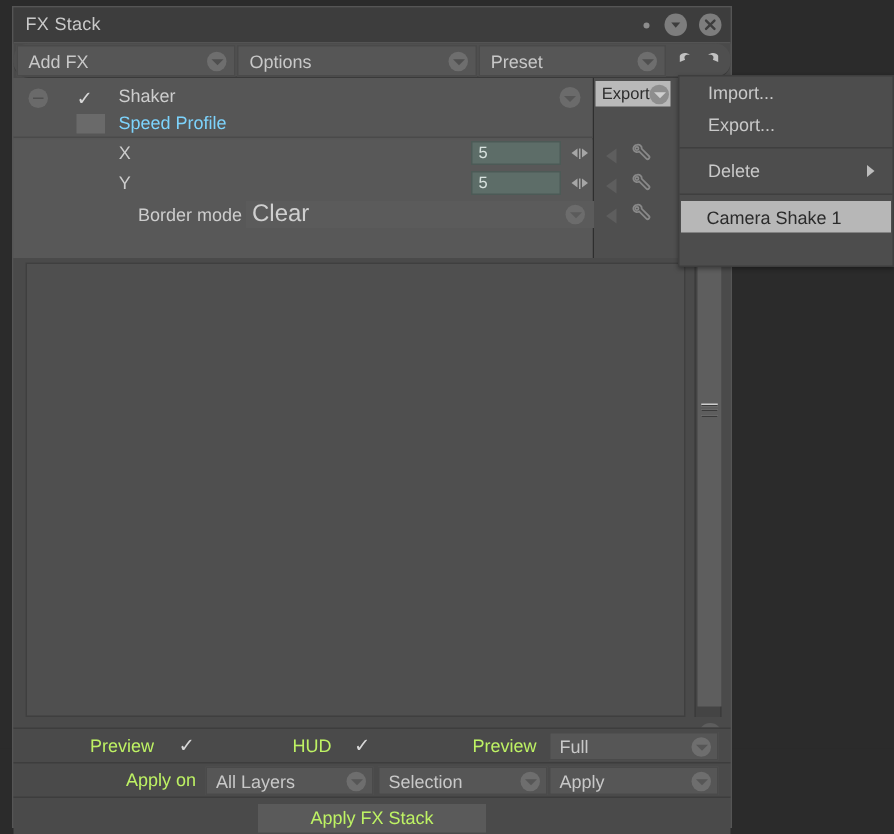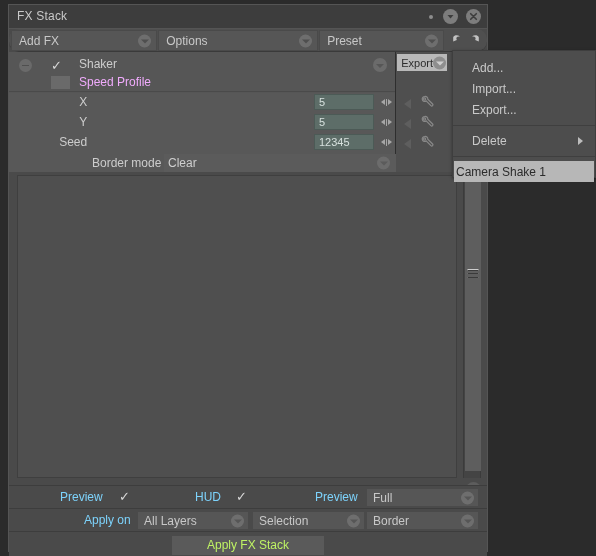--- a/index.html
+++ b/index.html
@@ -158,21 +158,21 @@
     border-top: 4px solid #565656;
     margin-top: 1px;
   }
   .sp-swatch {
     position: absolute; left: 42px; top: 24px;
     width: 19px; height: 13px;
     background: #6a6a6a;
   }
   .sp-label {
     position: absolute; left: 70px; top: 23px;
-    font-size: 12px; color: #f0abfc;
+    font-size: 12px; color: #7dd3fc;
   }
 
   .fx-params {
     position: relative;
     background: #585858;
     height: 79px;
   }
   .prow {
     position: relative; height: 19px; margin-top: 1px;
   }
@@ -221,21 +221,21 @@
     position: absolute; left: 83px; top: 2px;
     font-size: 12px; color: #cdcdcd;
   }
   .border-dd {
     position: absolute; left: 155px; top: 0px;
     width: 232px; height: 18px;
     background: #5b5b5b;
     display: flex; align-items: center;
   }
   .border-dd .bval {
-    font-size: 12px; color: #cfcfcf; padding-left: 4px;
+    font-size: 16px; color: #cfcfcf; padding-left: 4px;
   }
   .border-dd .arrow {
     position: absolute; right: 6px; top: 50%;
     transform: translateY(-50%);
     width: 13px; height: 13px; border-radius: 50%;
     background: #6c6c6c;
     display: flex; align-items: center; justify-content: center;
   }
   .border-dd .arrow:after {
     content: "";
@@ -348,21 +348,21 @@
 
   
   .brow {
     position: relative;
     height: 23px;
     background: #4a4a4a;
     border-top: 1px solid #3d3d3d;
   }
   .brow .t {
     position: absolute;
-    font-size: 12px; color: #7dd3fc;
+    font-size: 12px; color: #bef264;
     top: 4px;
   }
   .brow .ck {
     position: absolute;
     font-size: 13px; color: #d8d8d8;
     top: 3px;
   }
   .sdd {
     position: absolute;
     height: 19px; top: 2px;
@@ -425,21 +425,21 @@
     transform: translateY(-50%);
     width: 0; height: 0;
     border-top: 4px solid transparent;
     border-bottom: 4px solid transparent;
     border-left: 5px solid #bdbdbd;
   }
   .menu-item.highlight {
     background: #b7b7b7;
     color: #2b2b2b;
     margin: 0 1px;
-    padding-left: 2px;
+    padding-left: 17px;
   }
 </style>
 </head>
 <body>
 
 <div id="root">
 
   <div class="window">
 
     <div class="titlebar">
@@ -518,29 +518,20 @@
           <div class="prow">
             <span class="plabel">Y</span>
             <span class="field">5</span>
             <span class="spin">
               <span class="tri-l"></span>
                 <span class="bar"></span>
                 <span class="tri-r"></span>
             </span>
           </div>
 
-          <div class="prow">
-            <span class="plabel">Seed</span>
-            <span class="field">12345</span>
-            <span class="spin">
-              <span class="tri-l"></span>
-                <span class="bar"></span>
-                <span class="tri-r"></span>
-            </span>
-          </div>
 
           <div class="border-row">
             <span class="blabel">Border mode</span>
             <span class="border-dd">
               <span class="bval">Clear</span>
               <span class="arrow"></span>
             </span>
           </div>
 
         </div>
@@ -612,33 +603,32 @@
       <span class="t" style="left:75px">Apply on</span>
       <span class="sdd" style="left:128px; width:112px">
         <span class="lbl">All Layers</span>
         <span class="arrow"></span>
       </span>
       <span class="sdd" style="left:243px; width:113px">
         <span class="lbl">Selection</span>
         <span class="arrow"></span>
       </span>
       <span class="sdd" style="left:357px; width:113px">
-        <span class="lbl">Border</span>
+        <span class="lbl">Apply</span>
         <span class="arrow"></span>
       </span>
     </div>
 
     <div class="applyrow">
       <div class="apply-btn">Apply FX Stack</div>
     </div>
 
   </div>
 
   <div class="menu">
-    <div class="menu-item first">Add...</div>
     <div class="menu-item">Import...</div>
     <div class="menu-item">Export...</div>
     <div class="menu-sep"></div>
     <div class="menu-item">
       <span>Delete</span>
       <span class="sub"></span>
     </div>
     <div class="menu-sep"></div>
     <div class="menu-item highlight">Camera Shake 1</div>
   </div>

